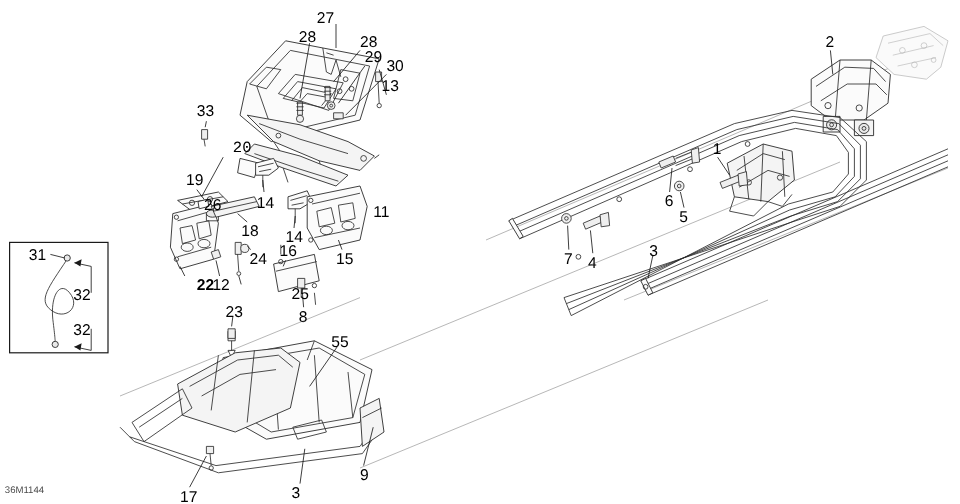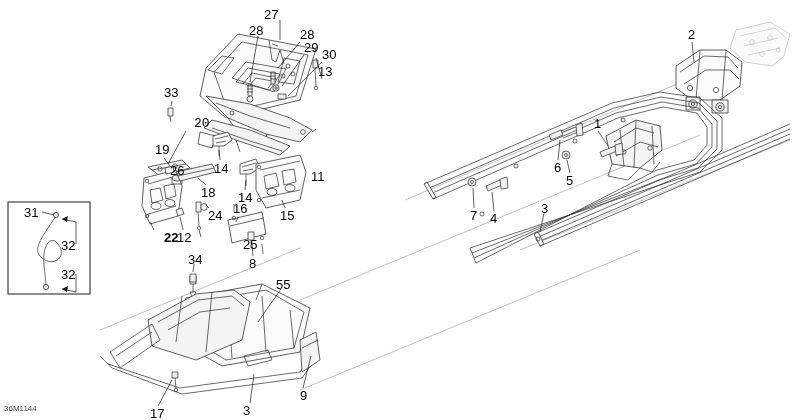--- a/index.html
+++ b/index.html
@@ -364,21 +364,21 @@
 <div class="callout" style="left:280px;top:209px;">15</div>
 <div class="callout" style="left:554px;top:161px;">6</div>
 <div class="callout" style="left:566px;top:174px;">5</div>
 <div class="callout" style="left:470px;top:209px;">7</div>
 <div class="callout" style="left:490px;top:212px;">4</div>
 <div class="callout" style="left:541px;top:202px;">3</div>
 <div class="callout" style="left:208px;top:209px;">24</div>
 <div class="callout" style="left:164px;top:231px;font-weight:bold;">22</div>
 <div class="callout" style="left:177px;top:231px;">12</div>
 <div class="callout" style="left:195px;top:238px;margin-left:48px;">25</div>
-<div class="callout" style="left:188px;top:253px;">34</div>
+<div class="callout" style="left:188px;top:253px;">23</div>
 <div class="callout" style="left:249px;top:257px;">8</div>
 <div class="callout" style="left:276px;top:278px;">55</div>
 <div class="callout" style="left:24px;top:206px;">31</div>
 <div class="callout" style="left:61px;top:239px;">32</div>
 <div class="callout" style="left:61px;top:268px;">32</div>
 <div class="callout" style="left:300px;top:389px;">9</div>
 <div class="callout" style="left:243px;top:404px;">3</div>
 <div class="callout" style="left:150px;top:407px;text-align:center;">17</div>
 
 <div class="watermark">36M1144</div>

